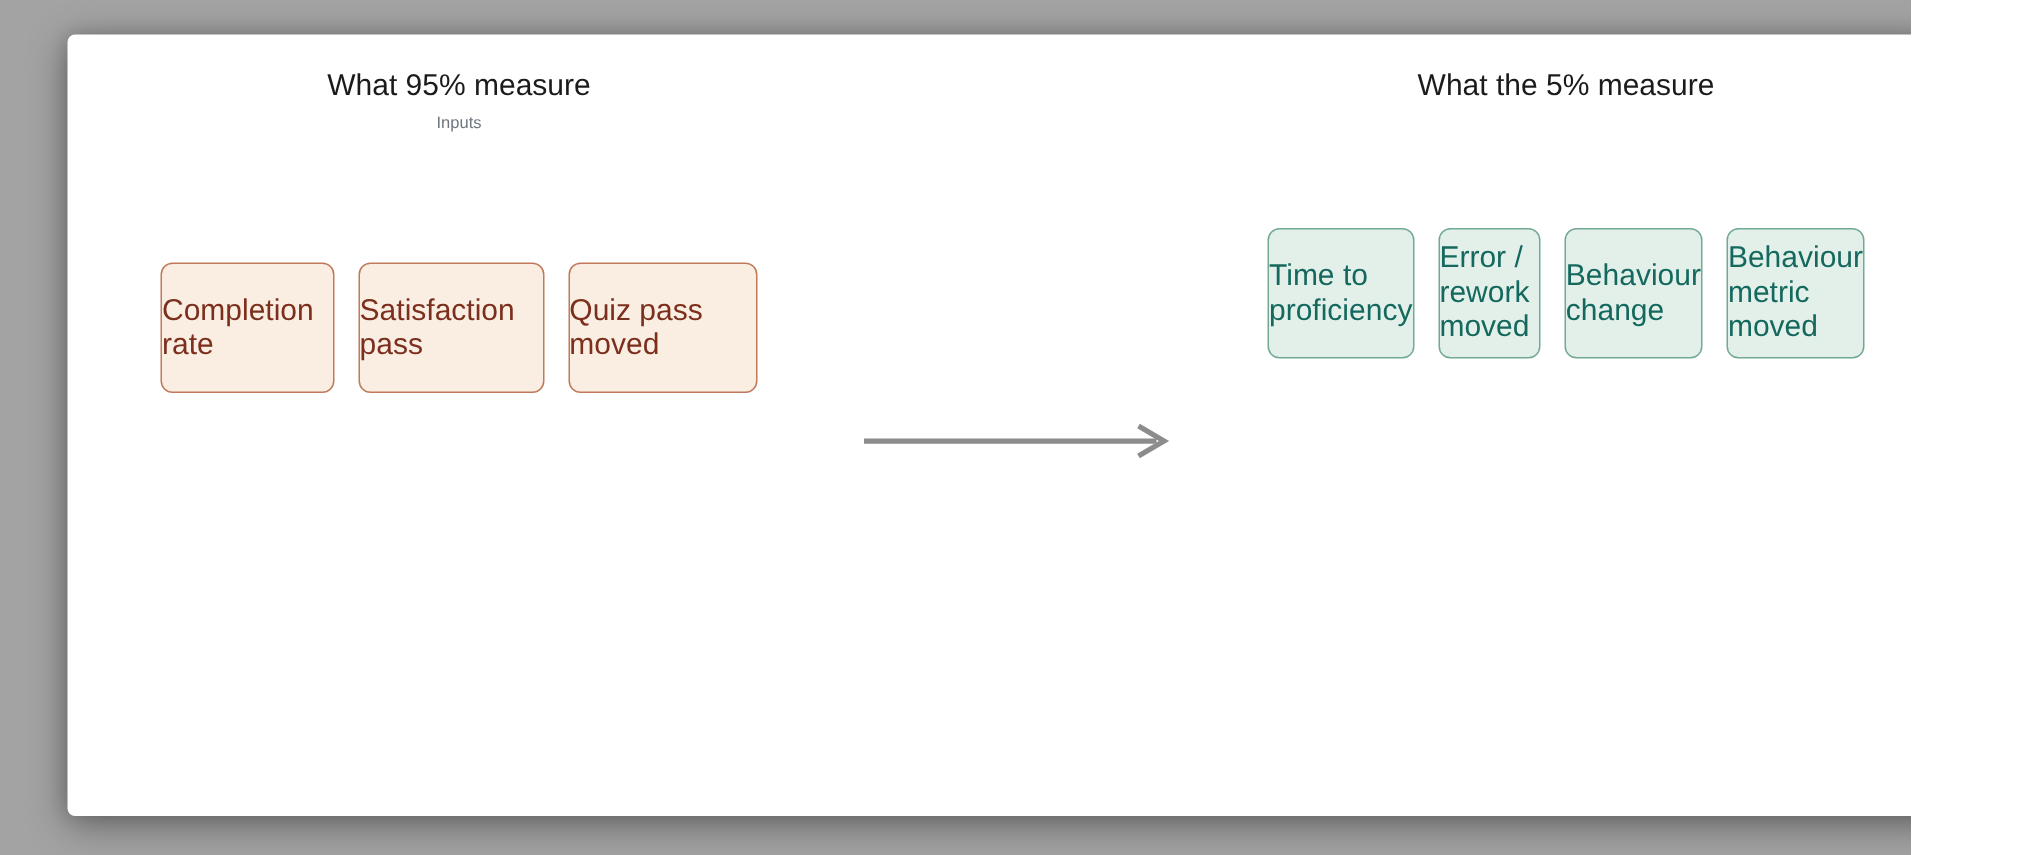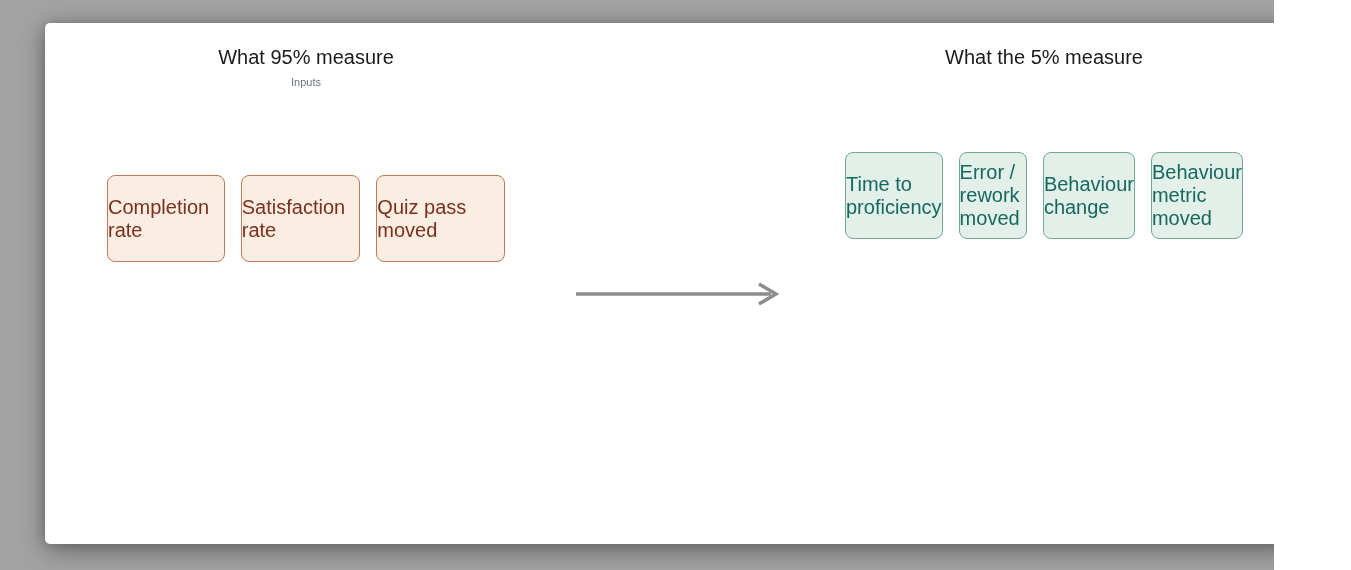--- a/index.html
+++ b/index.html
@@ -41,21 +41,21 @@
     <div class="column left">
       <div class="col-header">
         <div class="col-title">What 95% measure</div>
         <div class="col-subtitle">Inputs</div>
       </div>
       <div class="boxes">
         <div class="metric-box input-box">
           <span>Completion rate</span>
         </div>
         <div class="metric-box input-box">
-          <span>Satisfaction rate</span>
+          <span>Satisfaction pass</span>
         </div>
         <div class="metric-box input-box">
           <span>Quiz pass moved</span>
         </div>
       </div>
     </div>
 
     <svg class="flow-arrow" viewBox="0 0 210 28" xmlns="http://www.w3.org/2000/svg" aria-hidden="true">
       <line x1="3" y1="14" x2="198" y2="14" stroke="var(--arrow)" stroke-width="3.5"></line>
       <polyline points="186,4 203,14 186,24" fill="none" stroke="var(--arrow)" stroke-width="3.5"></polyline>

